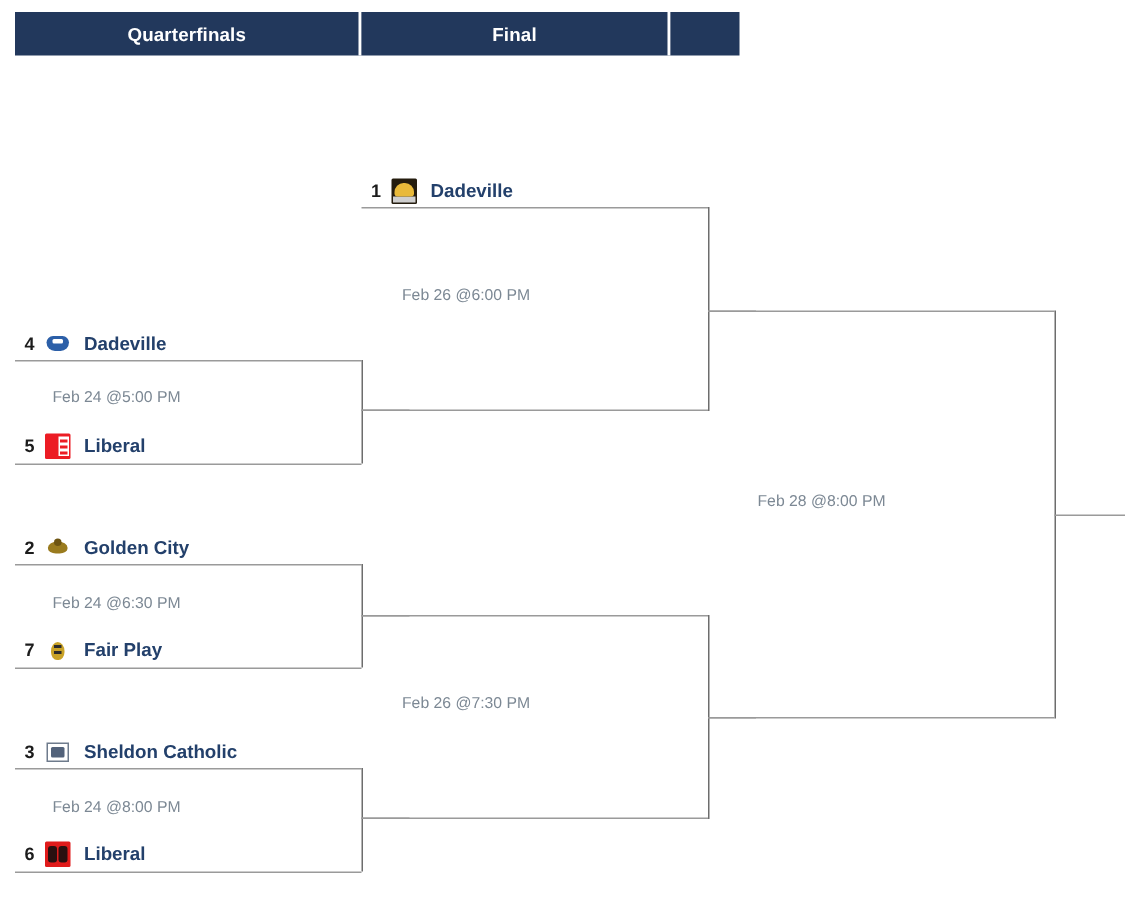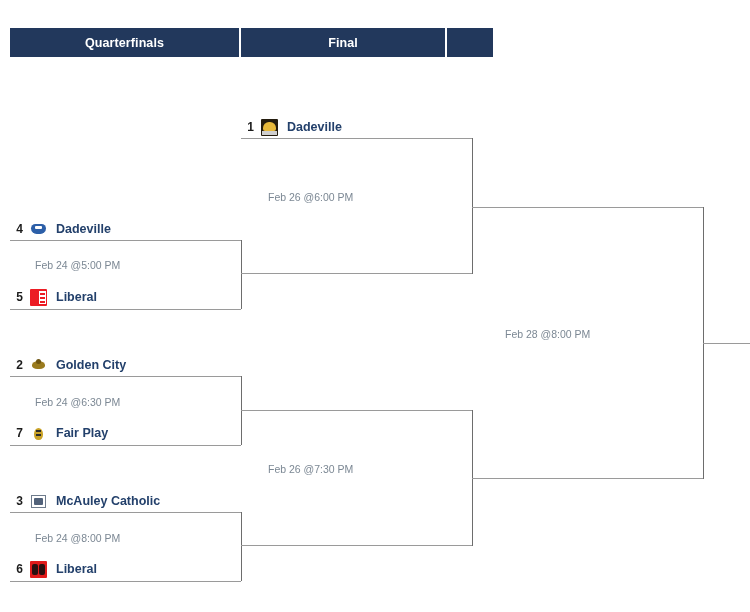--- a/index.html
+++ b/index.html
@@ -9,21 +9,20 @@
     font-family:"Liberation Sans", sans-serif;
     overflow:hidden;
     position:relative;
   }
   #stage{position:relative;width:750px;height:612px;}
 
   
   .hdr-bar{
     position:absolute;left:10px;top:8px;width:740px;height:29px;
     display:flex;
-    margin-top:20px;
   }
   .hdr-cell{
     height:29px;
     background:#22385c;
     color:#ffffff;
     font-size:12.5px;
     font-weight:bold;
     display:flex;align-items:center;justify-content:center;
     box-sizing:border-box;
     border-right:2px solid #ffffff;
@@ -150,21 +149,21 @@
   <div class="team" style="left:10px;top:423px">
     <span class="seed">7</span>
     <span class="logo lg-fair"></span>
     <span class="tname">Fair Play</span>
   </div>
   <div class="ln-h" style="left:10px;top:445px;width:231px"></div>
 
   <div class="team" style="left:10px;top:491px">
     <span class="seed">3</span>
     <span class="logo lg-mca"></span>
-    <span class="tname">McAuley Catholic</span>
+    <span class="tname">Sheldon Catholic</span>
   </div>
   <div class="ln-h" style="left:10px;top:512px;width:231px"></div>
   <div class="ln-v" style="left:241px;top:512px;height:69px"></div>
   <div class="gdate" style="left:35px;top:532px">Feb 24 @8:00 PM</div>
   <div class="ln-h" style="left:241px;top:545px;width:32px"></div>
   <div class="team" style="left:10px;top:559px">
     <span class="seed">6</span>
     <span class="logo lg-shel"></span>
     <span class="tname">Liberal</span>
   </div>

